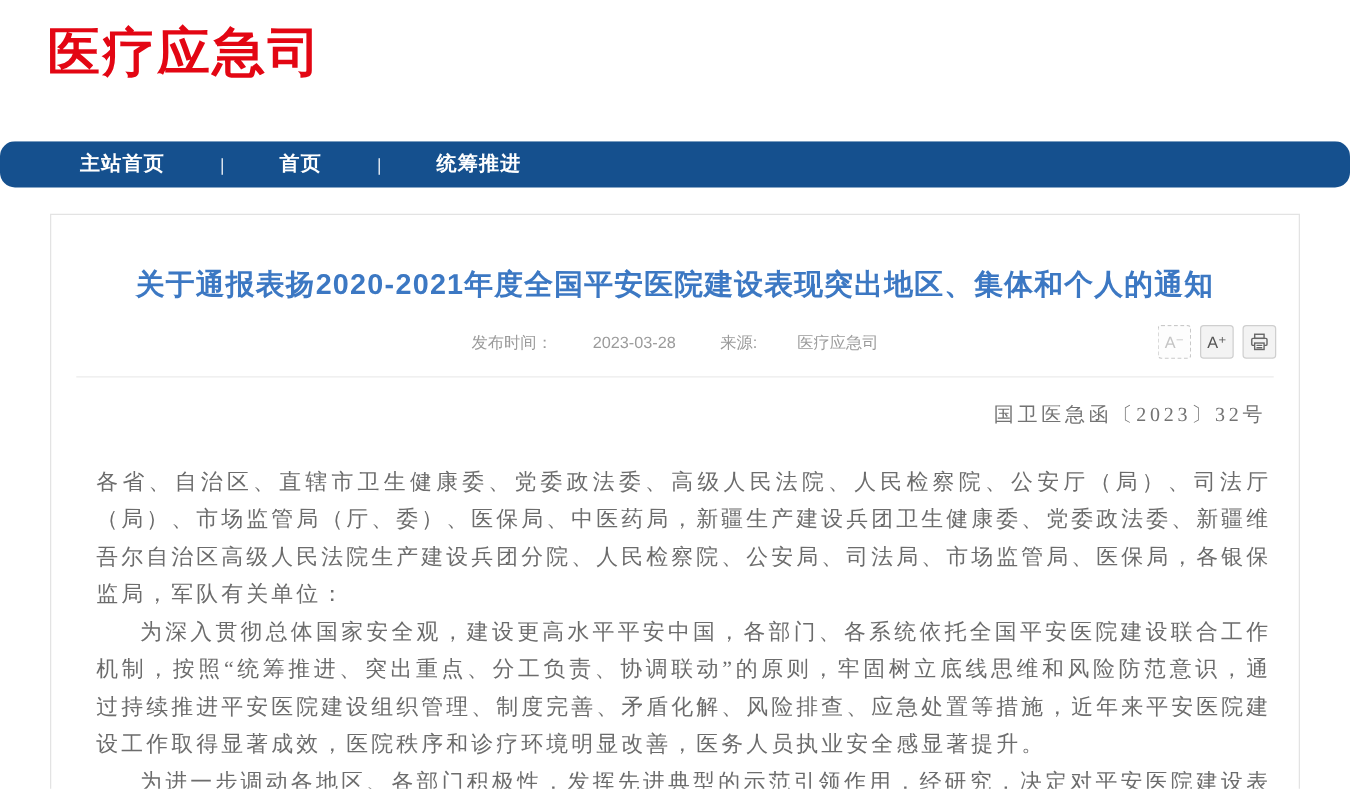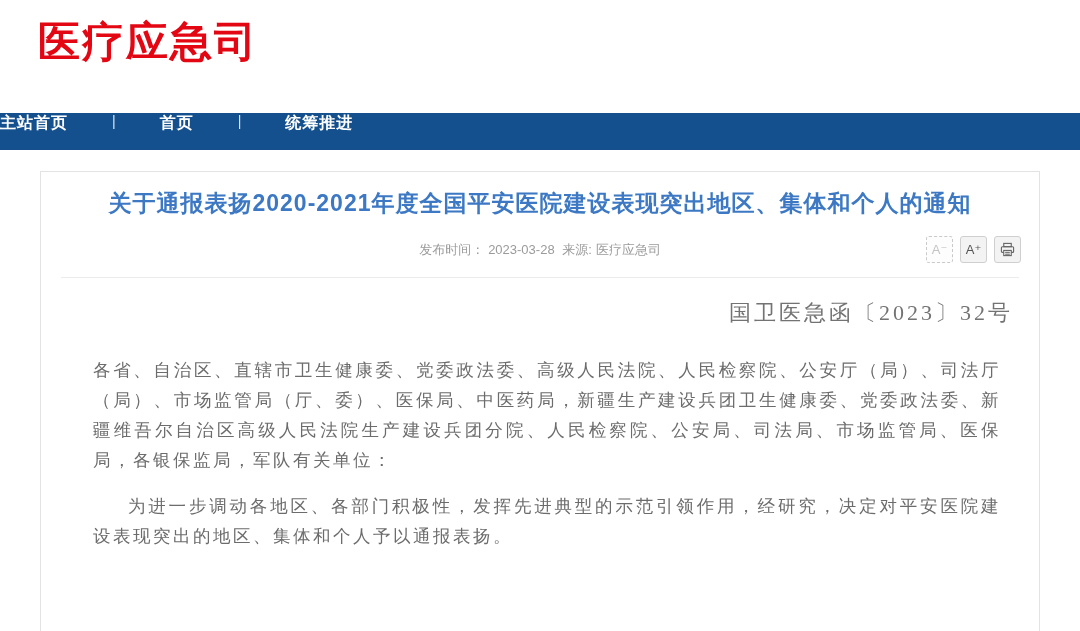--- a/index.html
+++ b/index.html
@@ -13,53 +13,55 @@
   .site-header { height: 113px; background: #ffffff; position: relative; }
   .logo {
     position: absolute; left: 38px; top: 14px;
     font-size: 42px; font-weight: bold; letter-spacing: 2px;
     color: #e30613;
     font-family: "Liberation Sans", "DejaVu Sans", sans-serif;
   }
   
   .nav-bar {
     height: 37px; background: #15508e;
-    display: flex; 
+    display: flex; align-items: center;
+    padding-left: 64px;
+    border-radius: 12px;
   }
   .nav-bar .nav-item {
     color: #ffffff; font-size: 16px; font-weight: bold;
     letter-spacing: 1px; cursor: pointer; text-decoration: none;
   }
   .nav-sep {
     color: rgba(255,255,255,0.85); font-size: 14px;
     margin: 0 44px; font-weight: normal;
   }
   
   .card {
     margin: 21px 40px 0 40px;
     background: #ffffff;
     border: 1px solid #e3e3e3;
     min-height: 600px;
     position: relative;
   }
   .article-title {
-    margin: 17px 60px 0 60px;
+    margin: 41px 60px 0 60px;
     text-align: center;
     font-size: 23px; font-weight: 600;
     color: #3c78c3; letter-spacing: 1px;
     line-height: 1.3;
   }
   .meta-row {
     position: relative;
     margin-top: 17px;
     text-align: center;
     font-size: 13px; color: #9b9b9b;
     height: 28px; line-height: 28px;
   }
-  .meta-row .meta-part { margin: 0 2px; }
+  .meta-row .meta-part { margin: 0 16px; }
   .tools {
     position: absolute; right: 18px; top: 0;
     display: flex; gap: 7px;
   }
   .tool-btn {
     width: 27px; height: 27px;
     display: flex; align-items: center; justify-content: center;
     font-size: 13px; color: #555;
     background: #f3f3f3;
     border: 1px solid #cfcfcf;
@@ -76,33 +78,33 @@
   .divider {
     margin: 13px 20px 0 20px;
     border-bottom: 1px solid #ebebeb;
   }
   
   .doc-number {
     margin-top: 20px;
     padding-right: 26px;
     text-align: right;
     font-family: "Liberation Serif", "DejaVu Serif", serif;
-    font-size: 22px; color: #737373;
+    font-size: 16px; color: #737373;
     letter-spacing: 3px;
   }
   .doc-body {
     margin-top: 27px;
     padding: 0 22px 0 36px;
     font-family: "Liberation Serif", "DejaVu Serif", serif;
     font-size: 17.5px; color: #6c6c6c;
     line-height: 30px;
     letter-spacing: 2.5px;
     text-align: justify;
   }
-  .doc-body p { margin: 16px; }
+  .doc-body p { margin: 0; }
   .doc-body p.indent { text-indent: 2em; }
   .printer-svg { width: 15px; height: 15px; display: block; }
 </style>
 </head>
 <body>
 
 <header class="site-header">
   <div class="logo" style="color: rgb(227, 6, 19);">医疗应急司</div>
 </header>
 
@@ -138,16 +140,17 @@
       </div>
     </div>
   </div>
 
   <div class="divider"></div>
 
   <div class="doc-number">国卫医急函〔2023〕32号</div>
 
   <div class="doc-body">
     <p>各省、自治区、直辖市卫生健康委、党委政法委、高级人民法院、人民检察院、公安厅（局）、司法厅（局）、市场监管局（厅、委）、医保局、中医药局，新疆生产建设兵团卫生健康委、党委政法委、新疆维吾尔自治区高级人民法院生产建设兵团分院、人民检察院、公安局、司法局、市场监管局、医保局，各银保监局，军队有关单位：</p>
+    <p class="indent">为深入贯彻总体国家安全观，建设更高水平平安中国，各部门、各系统依托全国平安医院建设联合工作机制，按照“统筹推进、突出重点、分工负责、协调联动”的原则，牢固树立底线思维和风险防范意识，通过持续推进平安医院建设组织管理、制度完善、矛盾化解、风险排查、应急处置等措施，近年来平安医院建设工作取得显著成效，医院秩序和诊疗环境明显改善，医务人员执业安全感显著提升。</p>
     <p class="indent">为进一步调动各地区、各部门积极性，发挥先进典型的示范引领作用，经研究，决定对平安医院建设表现突出的地区、集体和个人予以通报表扬。</p>
   </div>
 
 </main>
 
 </body></html>

